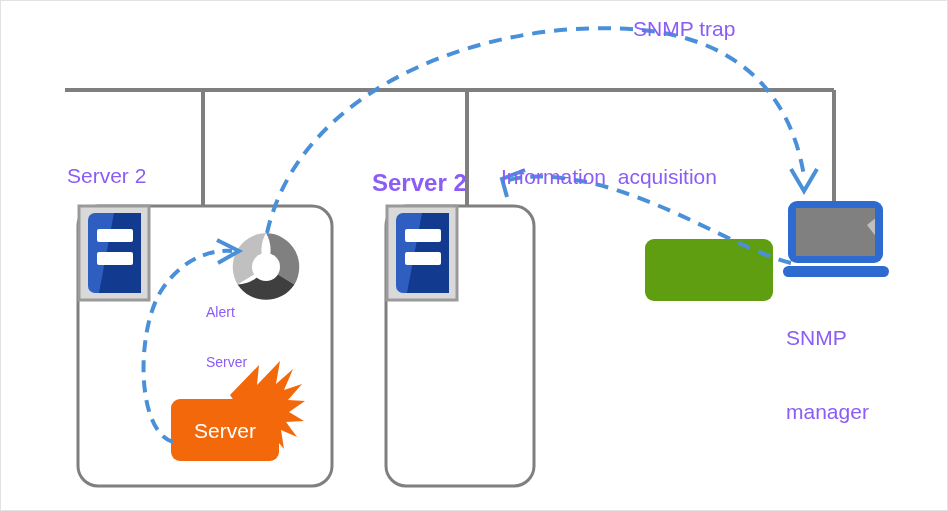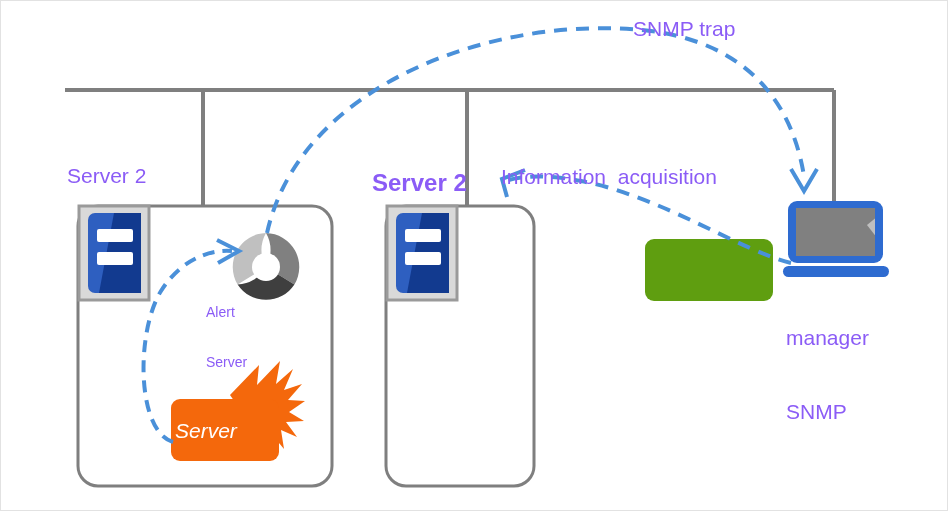--- a/index.html
+++ b/index.html
@@ -43,26 +43,25 @@
   }
   #label-snmp-trap { left: 632px; top: 16px; font-size: 21px; }
   #label-info-acq {
     left: 500px; top: 114px; width: 260px; font-size: 21px;
   }
 
   .box-text {
     position: absolute;
     color: #ffffff;
     font-family: "Liberation Sans", sans-serif;
-    text-align: left;
+    text-align: center;
     font-size: 21px;
     line-height: 1.18;
     pointer-events: none;
     white-space: pre;
-    font-style: italic;
   }
   #text-failure { left: 174px; top: 418px; width: 100px; }
   #text-mib     { left: 645px; top: 248px; width: 126px; }
 </style>
 </head>
 <body>
 
 <div id="canvas">
 
   <svg id="diagram-svg" viewBox="0 0 948 511">
@@ -190,22 +189,22 @@
   <div class="lbl" id="label-server1">Server 2</div>
 
   <div class="lbl" id="label-server2">Server 2</div>
 
   <div class="lbl lbl-center" id="label-alert-service">
     <div>Alert</div>
     <div>Server</div>
   </div>
 
   <div class="lbl lbl-center" id="label-snmp-manager">
+    <div>SNMP</div>
     <div>manager</div>
-    <div>SNMP</div>
   </div>
 
   <div class="lbl" id="label-snmp-trap">SNMP trap</div>
 
   <div class="lbl lbl-center" id="label-info-acq">
     <div>Information  acquisition</div>
   </div>
 
   <div class="box-text" id="text-failure">Server</div>
 

